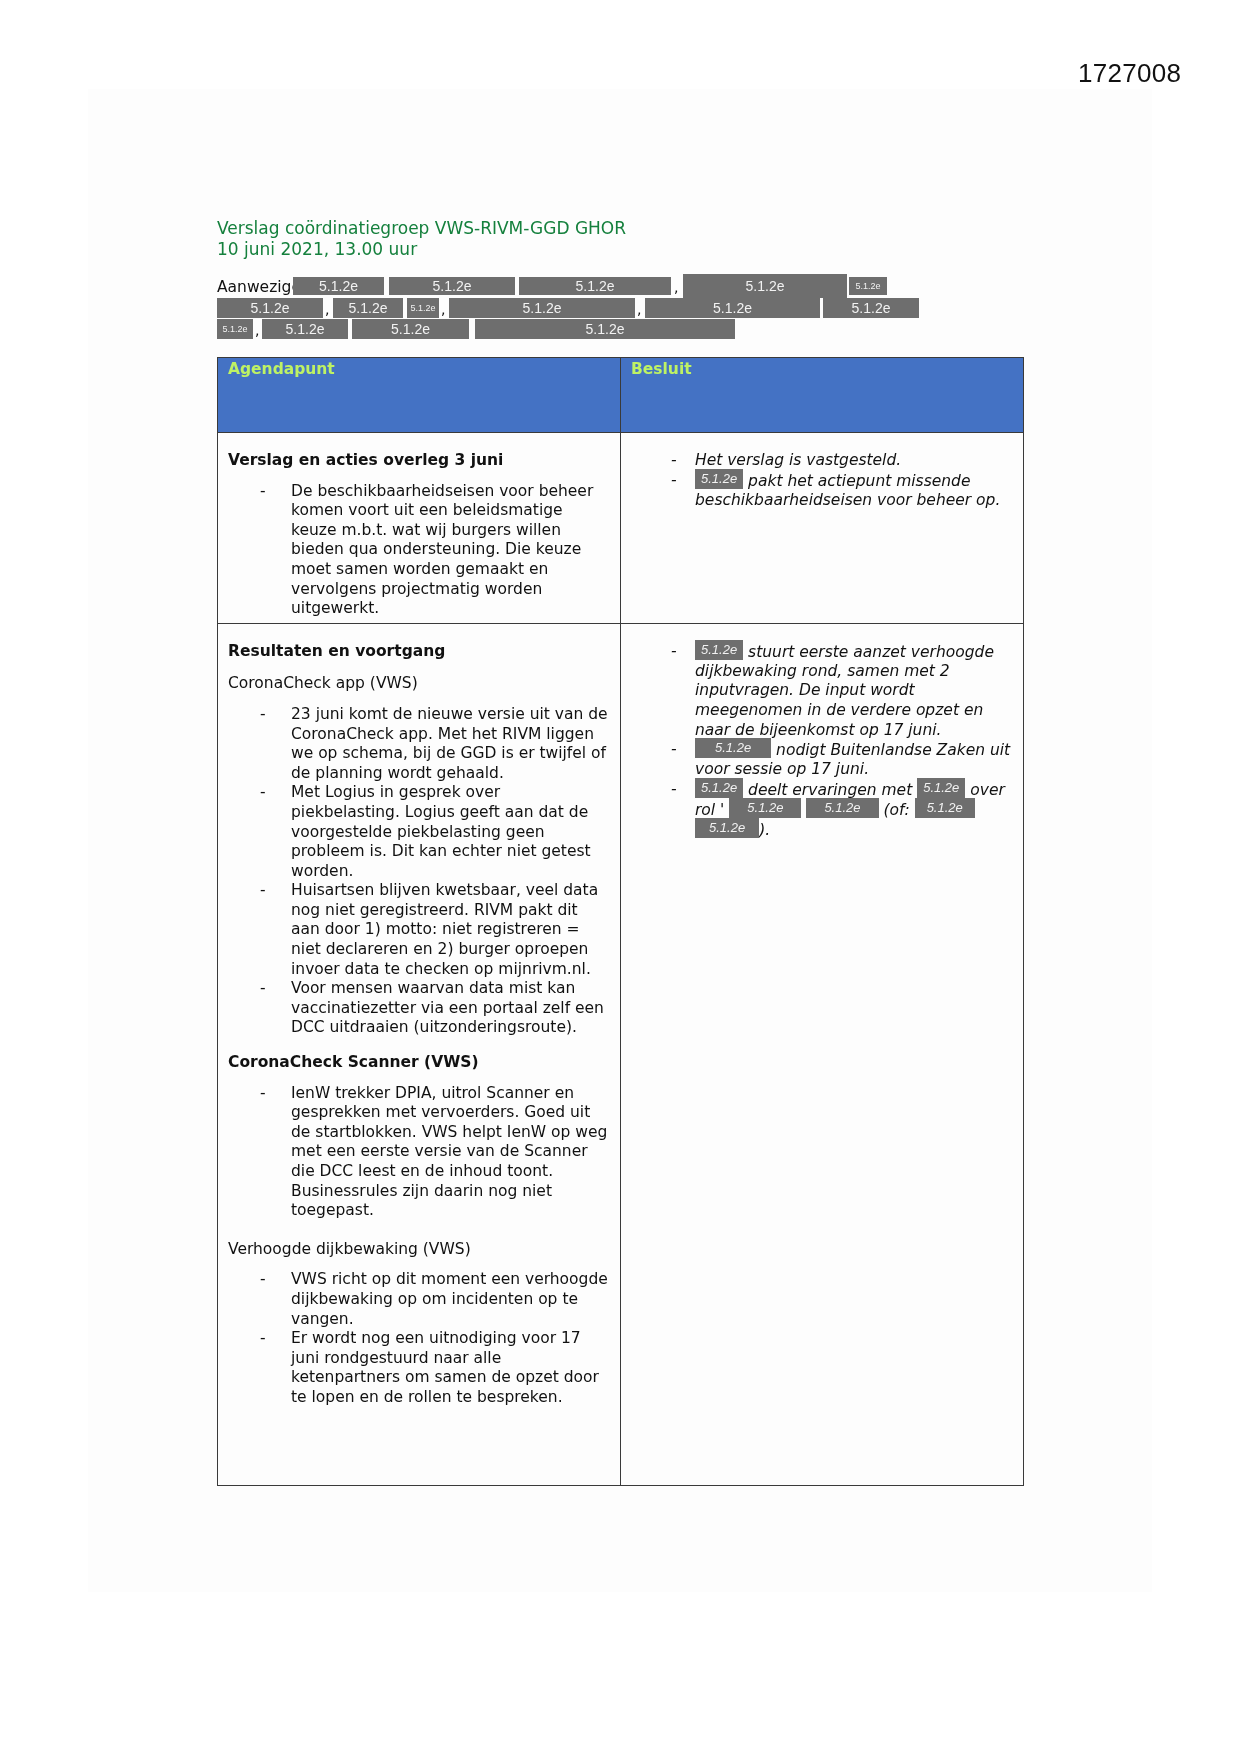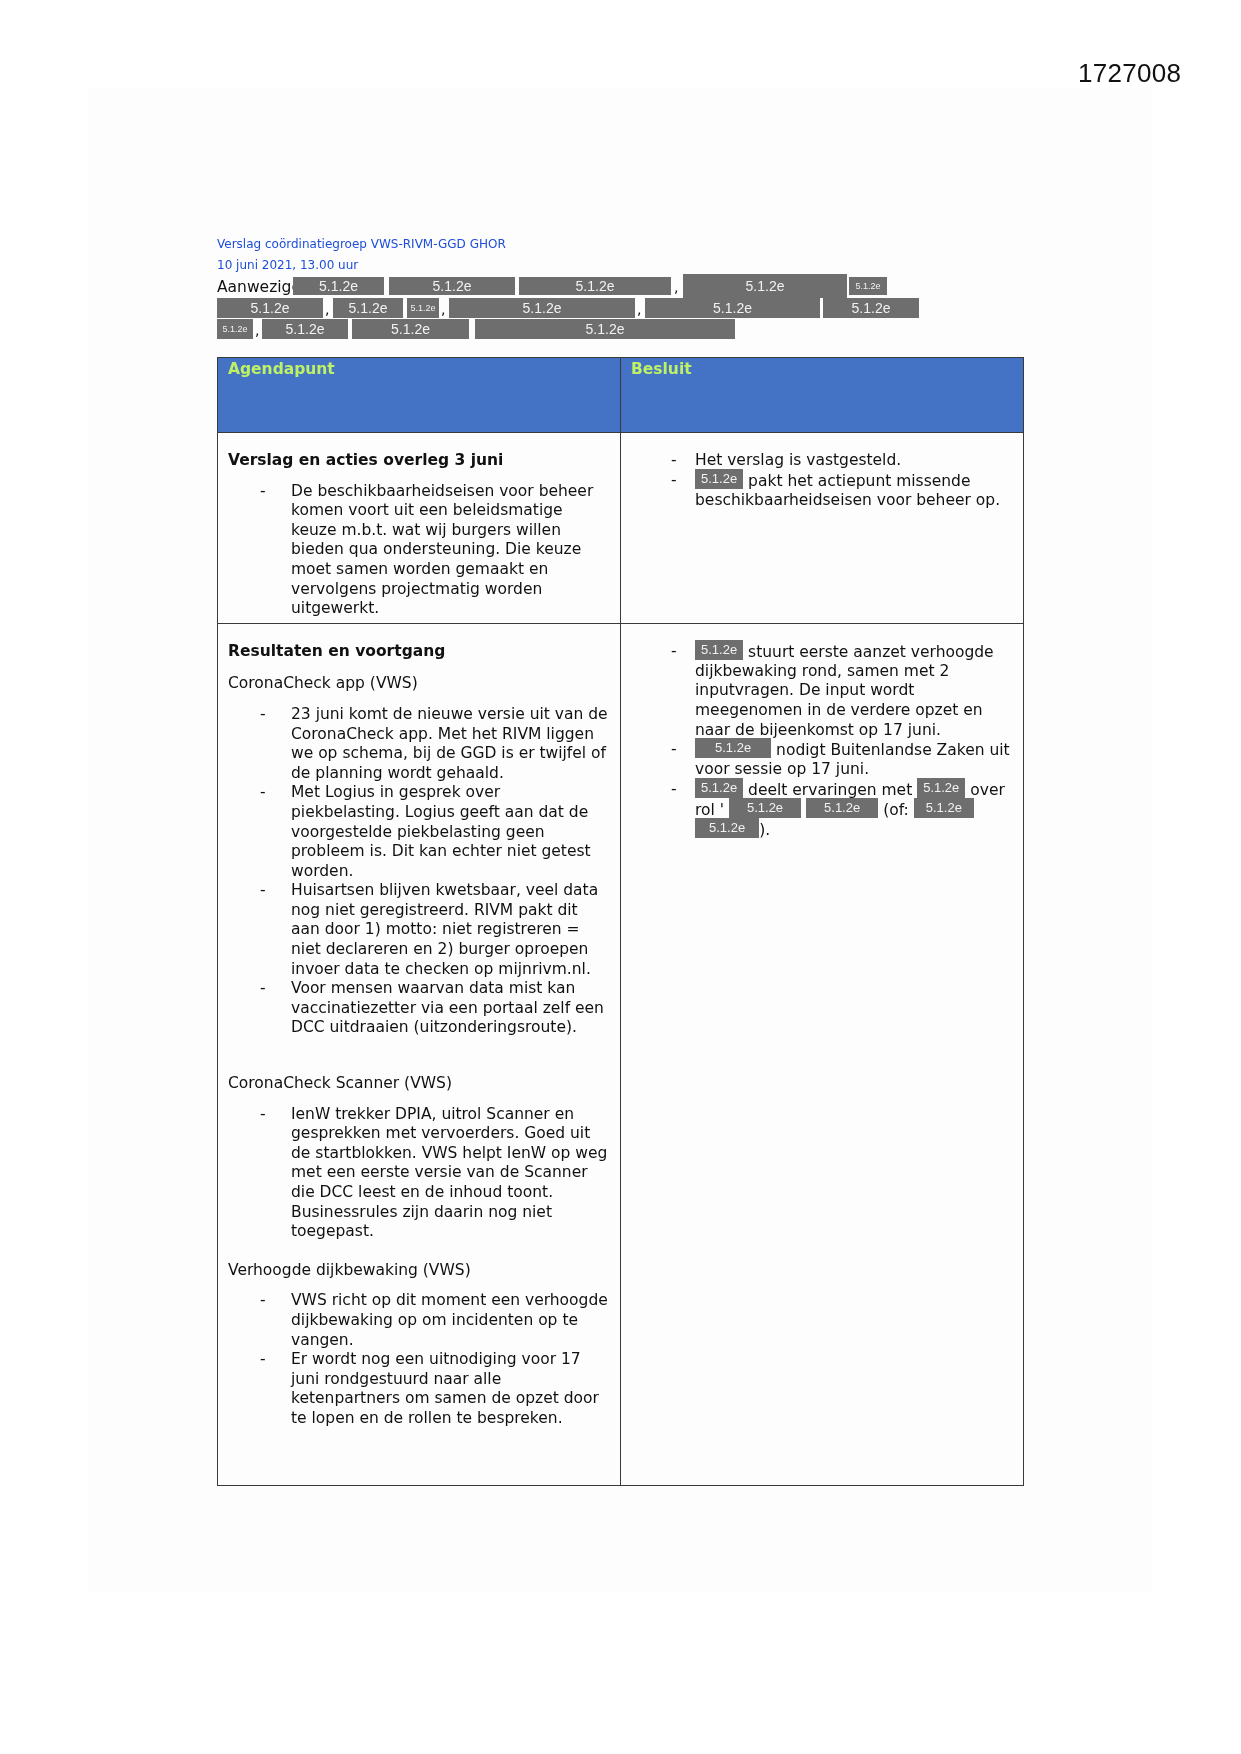--- a/index.html
+++ b/index.html
@@ -1,41 +1,41 @@
 <!DOCTYPE html>
 <html><head>
 <meta charset="utf-8">
 <style>
   html, body { margin: 0; padding: 0; background: #ffffff; }
   body { width: 1241px; height: 1754px; position: relative; overflow: hidden;
          font-family: "DejaVu Sans", sans-serif; color: #111; }
   .page-inner { position: absolute; left: 88px; top: 89px; width: 1064px; height: 1503px; background: #fdfdfd; }
   .doc-id { position: absolute; left: 1078px; top: 58px; font-family: "Liberation Sans", sans-serif;
             font-size: 26px; color: #111; letter-spacing: 0.3px; }
-  .title { position: absolute; left: 217px; top: 234px; font-size: 12px; line-height: 21px; color: #1d4ed8; }
+  .title { position: absolute; left: 217px; top: 218px; font-size: 17px; line-height: 21px; color: #15803d; }
   .attendees { position: absolute; left: 217px; top: 275px; width: 780px; height: 68px; font-size: 15.5px; color: #111; }
   .att-label { position: absolute; left: 0; top: 3px; }
   .redact { position: absolute; background: #6e6e6e; color: #f2f2f2; font-family: "Liberation Sans", sans-serif;
             display: flex; align-items: center; justify-content: center; overflow: hidden; white-space: nowrap; }
   .redact.sm { font-size: 9px; }
   .redact.md { font-size: 14px; }
   .redact.inline { position: relative; display: inline-flex; vertical-align: middle; height: 20px; padding: 0 6px; font-size: 13px; top: -2px; }
   .comma { position: absolute; font-size: 14px; color: #111; }
 
   table.agenda { position: absolute; left: 217px; top: 357px; width: 806px; border-collapse: collapse; table-layout: fixed; }
   table.agenda td, table.agenda th { border: 1.5px solid #3a3a3a; vertical-align: top; text-align: left; padding: 0; }
   table.agenda th { background: #4472c4; color: #bef264; height: 70px; font-size: 15.5px; font-weight: bold; padding: 2px 10px; }
   .cell { padding: 18px 10px 4px 10px; font-size: 15.5px; line-height: 19.6px; }
   .section-title { font-weight: bold; margin: 0; }
   .sub-title { margin: 13px 0 0 0; }
   ul.dash { list-style: none; margin: 0; padding: 0; }
   ul.dash li { position: relative; padding-left: 63px; }
   ul.dash li::before { content: "-"; position: absolute; left: 32px; top: 0; }
   ul.dash.gap { margin-top: 11px; }
-  ul.dash.right li { padding-left: 64px; }
+  ul.dash.right li { padding-left: 64px; font-style: italic; }
   ul.dash.right li::before { left: 40px; }
 </style>
 </head>
 <body>
 
 <div class="page-inner"></div>
 
 <div class="doc-id">1727008</div>
 
 <div class="title">
@@ -137,21 +137,21 @@
       <td>
         <div class="cell">
           <p class="section-title">Resultaten en voortgang</p>
           <p class="sub-title">CoronaCheck app (VWS)</p>
           <ul class="dash gap">
             <li>23 juni komt de nieuwe versie uit van de CoronaCheck app. Met het RIVM liggen we op schema, bij de GGD is er twijfel of de planning wordt gehaald.</li>
             <li>Met Logius in gesprek over piekbelasting. Logius geeft aan dat de voorgestelde piekbelasting geen probleem is. Dit kan echter niet getest worden.</li>
             <li>Huisartsen blijven kwetsbaar, veel data nog niet geregistreerd. RIVM pakt dit aan door 1) motto: niet registreren = niet declareren en 2) burger oproepen invoer data te checken op mijnrivm.nl.</li>
             <li>Voor mensen waarvan data mist kan vaccinatiezetter via een portaal zelf een DCC uitdraaien (uitzonderingsroute).</li>
           </ul>
-          <p class="sub-title" style="margin-top:36px;">CoronaCheck Scanner (VWS)</p>
+          <p class="sub-title" style="margin-top:15px;font-weight:bold;">CoronaCheck Scanner (VWS)</p>
           <ul class="dash gap">
             <li>IenW trekker DPIA, uitrol Scanner en gesprekken met vervoerders. Goed uit de startblokken. VWS helpt IenW op weg met een eerste versie van de Scanner die DCC leest en de inhoud toont. Businessrules zijn daarin nog niet toegepast.</li>
           </ul>
           <p class="sub-title" style="margin-top:19px;">Verhoogde dijkbewaking (VWS)</p>
           <ul class="dash gap">
             <li>VWS richt op dit moment een verhoogde dijkbewaking op om incidenten op te vangen.</li>
             <li>Er wordt nog een uitnodiging voor 17 juni rondgestuurd naar alle ketenpartners om samen de opzet door te lopen en de rollen te bespreken.</li>
           </ul>
         </div>
       </td>

